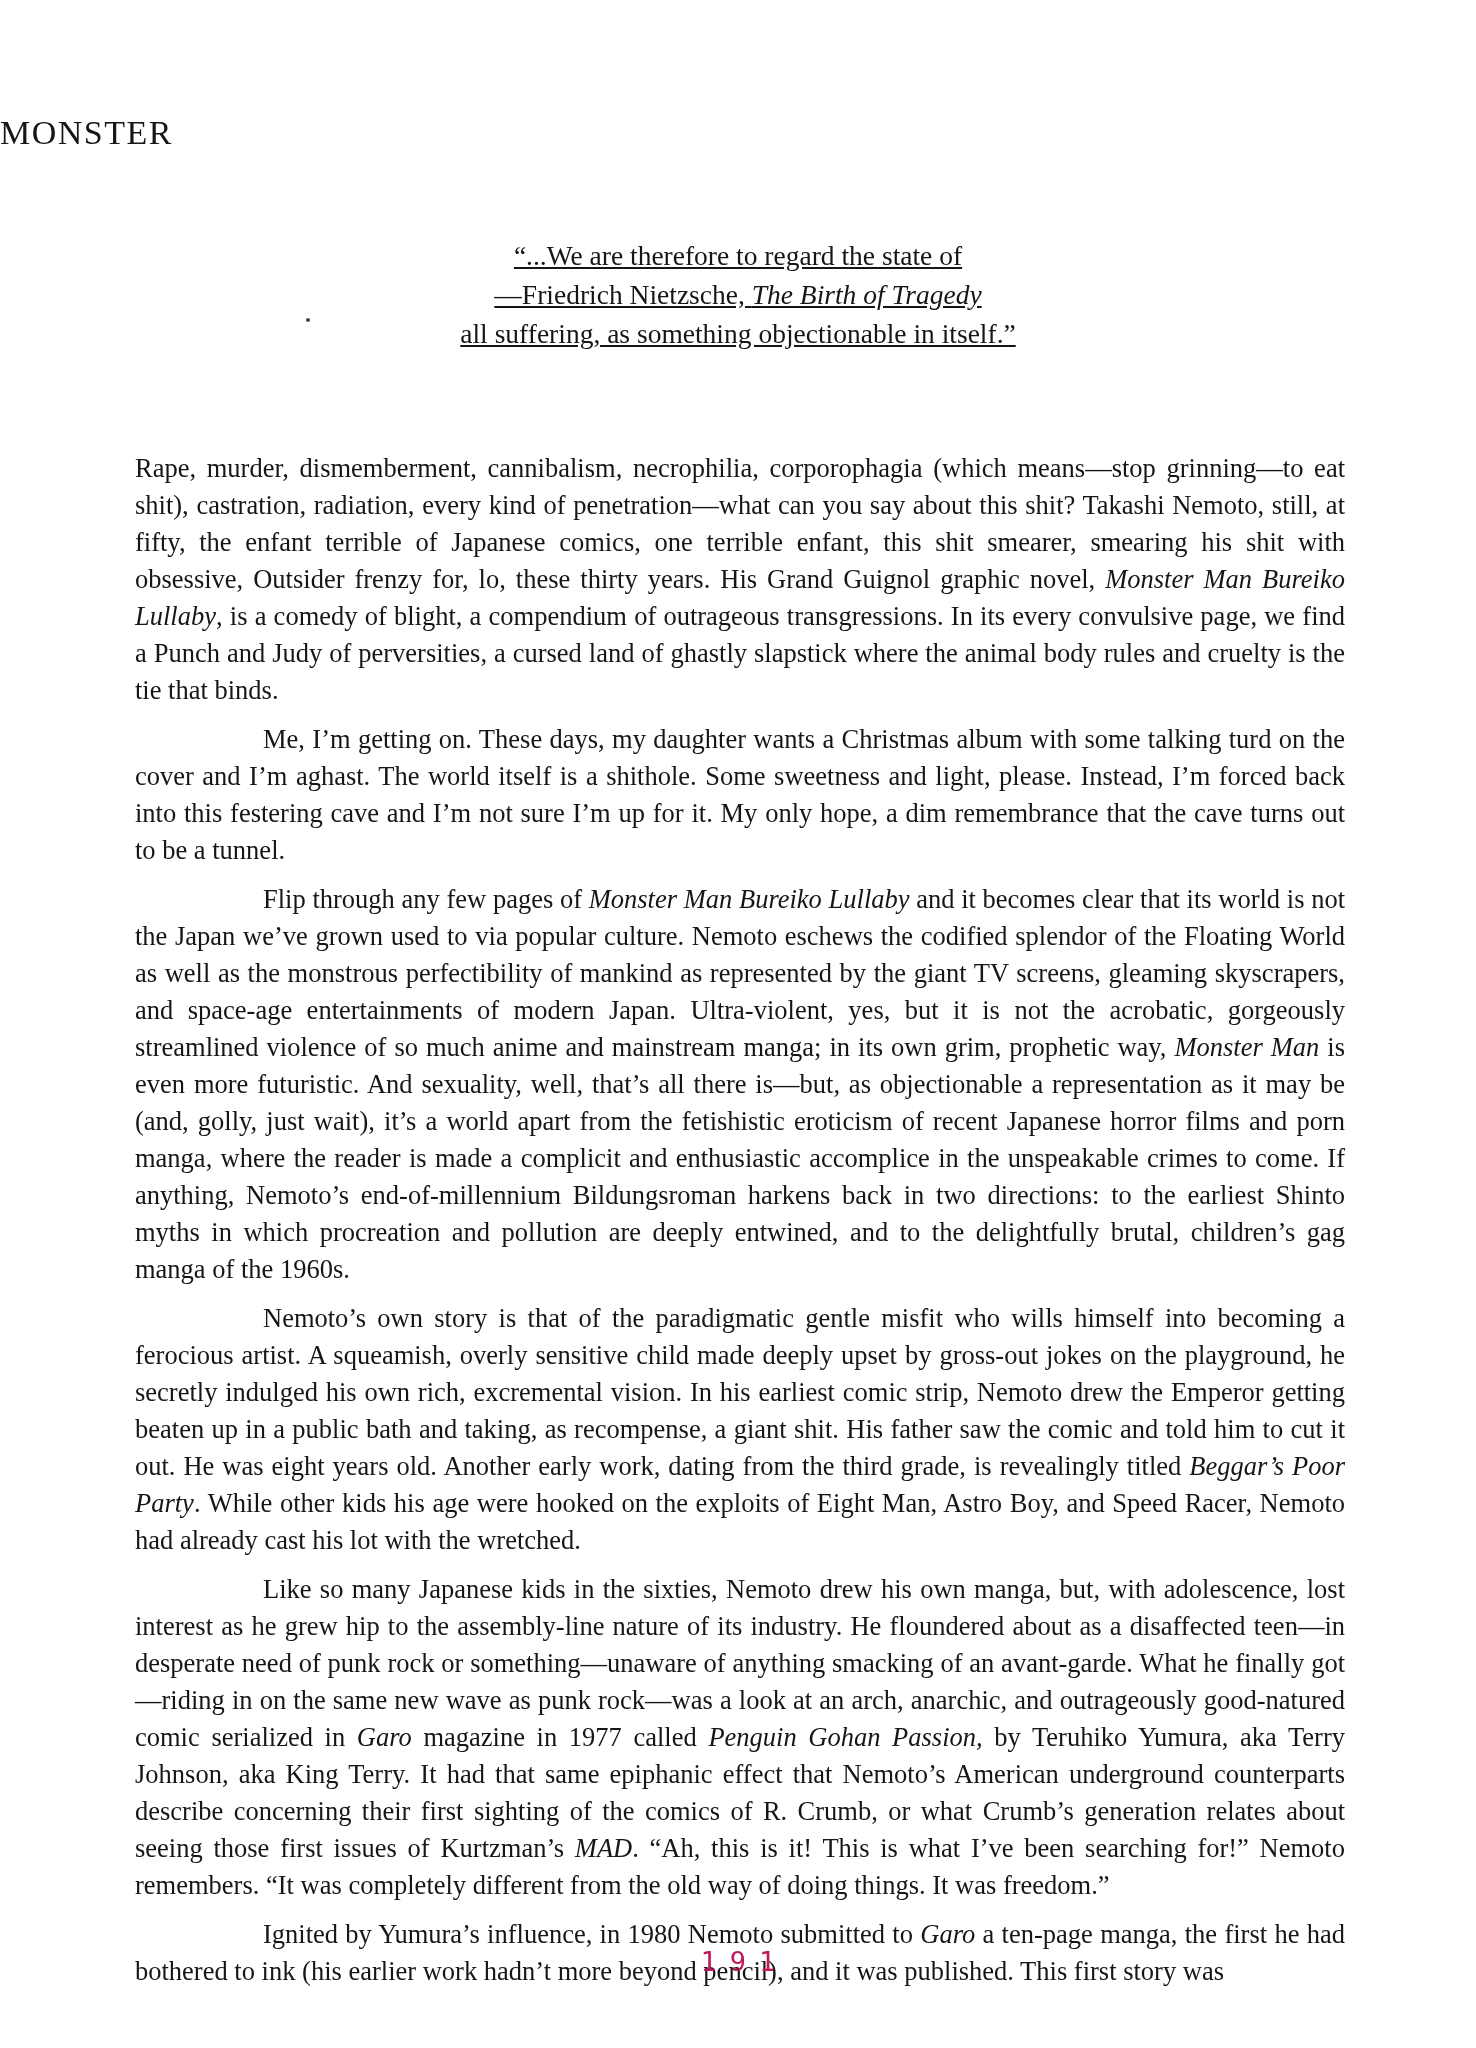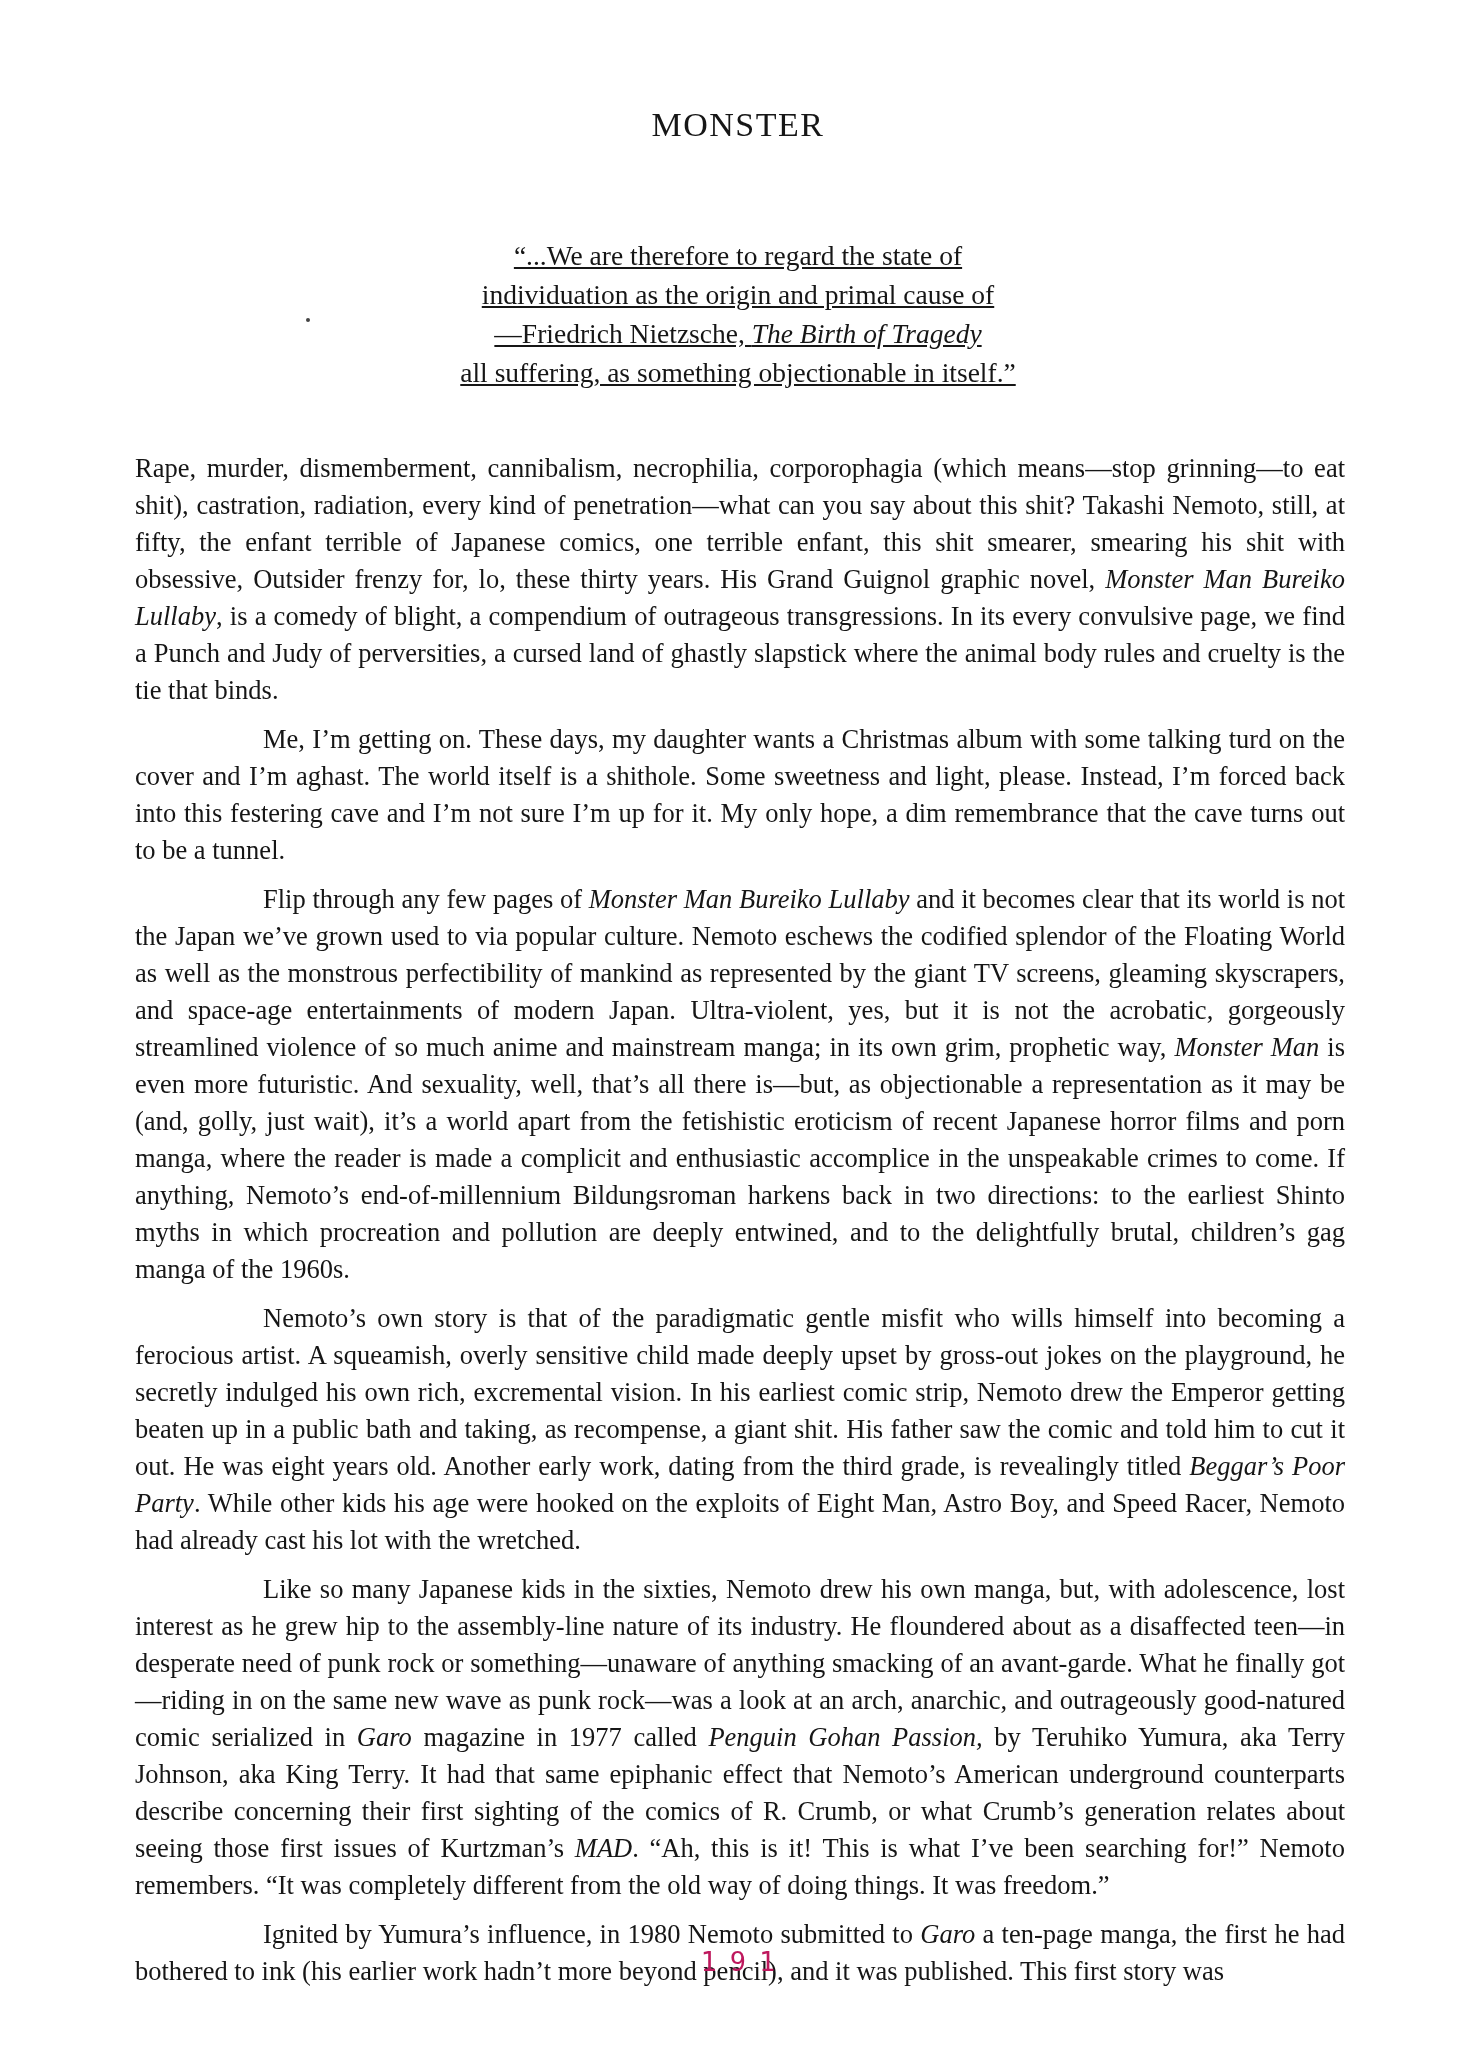--- a/index.html
+++ b/index.html
@@ -11,24 +11,23 @@
     position: relative;
     width: 1476px;
     height: 2048px;
     background: #ffffff;
     color: #161616;
     font-family: "Liberation Serif", serif;
     overflow: hidden;
   }
   .title {
     position: absolute;
-    top: 106px;
+    top: 114px;
     left: 0;
     width: 100%;
-    text-align: center;
     font-size: 34px;
     font-weight: 400;
     letter-spacing: 1.5px;
   }
   .epigraph {
     position: absolute;
     top: 236px;
     left: 0;
     width: 100%;
     text-align: center;
@@ -77,21 +76,20 @@
 </style>
 </head>
 <body>
 
 <div class="page">
 
   <div class="title">MONSTER</div>
 
   <div class="epigraph">
     <span class="line">“...We are therefore to regard the state of</span>
-    <span class="line">individuation as the origin and primal cause of</span>
     <span class="line">
       <span>—Friedrich Nietzsche, </span><em>The Birth of Tragedy</em>
     </span>
     <span class="line">all suffering, as something objectionable in itself.”</span>
   </div>
 
   <div class="stray-dot"></div>
 
   <div class="body-text">
       <p class=""><span>Rape, murder, dismemberment, cannibalism, necrophilia, corporophagia (which means—stop grinning—to eat shit), castration, radiation, every kind of penetration—what can you say about this shit? Takashi Nemoto, still, at fifty, the enfant terrible of Japanese comics, one terrible enfant, this shit smearer, smearing his shit with obsessive, Outsider frenzy for, lo, these thirty years. His Grand Guignol graphic novel, </span><em>Monster Man Bureiko Lullaby</em><span>, is a comedy of blight, a compendium of outrageous transgressions. In its every convulsive page, we find a Punch and Judy of perversities, a cursed land of ghastly slapstick where the animal body rules and cruelty is the tie that binds.</span></p>

